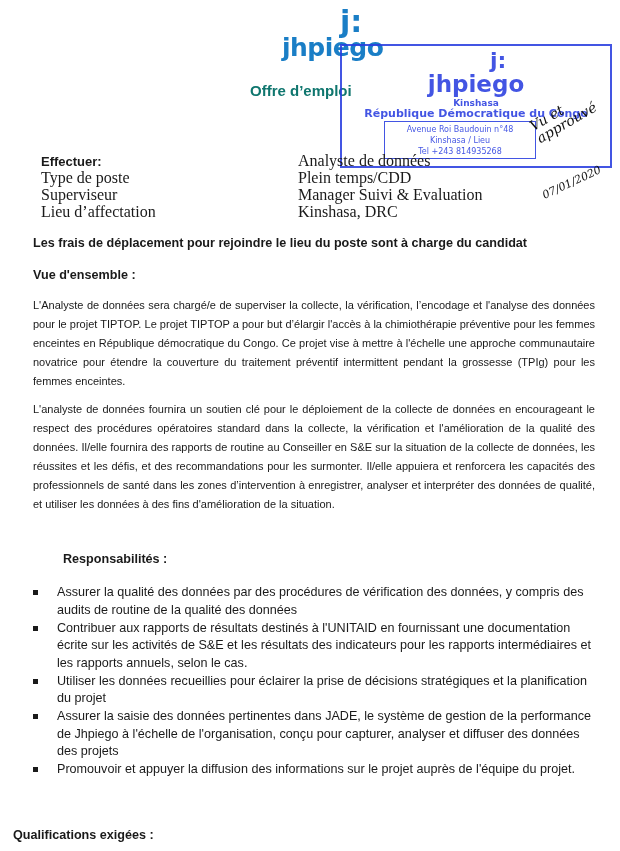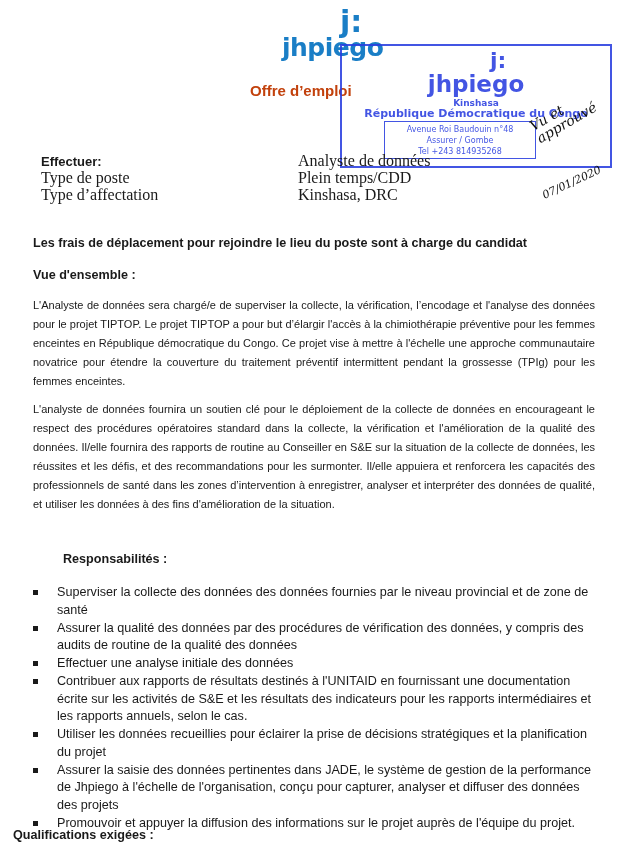--- a/index.html
+++ b/index.html
@@ -1,20 +1,20 @@
 <!DOCTYPE html>
 <html><head>
 <meta charset="utf-8">
 <style>
   html, body { margin:0; padding:0; background:#ffffff; }
   body { width:620px; height:851px; position:relative; overflow:hidden; color:#1a1a1a; font-family:"Liberation Sans", sans-serif; }
   .logo { position:absolute; left:282px; top:6px; width:110px; height:56px; }
   .logo-j { position:absolute; left:58px; top:0; font-family:"DejaVu Sans", sans-serif; font-weight:bold; font-size:30px; color:#1a7ec6; line-height:32px; }
   .logo-text { position:absolute; left:0; top:28px; font-family:"DejaVu Sans", sans-serif; font-weight:bold; font-size:25px; color:#1a7ec6; letter-spacing:-0.5px; line-height:28px; }
-  .title { position:absolute; left:250px; top:82px; font-family:"Liberation Sans", sans-serif; font-weight:bold; font-size:15px; color:#c2410c; }
+  .title { position:absolute; left:250px; top:82px; font-family:"Liberation Sans", sans-serif; font-weight:bold; font-size:15px; color:#0f766e; }
   .stamp { position:absolute; left:340px; top:44px; width:272px; height:124px; border:2px solid #2a3ee0; box-sizing:border-box; color:#2a3ee0; font-family:"DejaVu Sans", sans-serif; text-align:center; opacity:0.88; }
   .stamp-j { position:absolute; left:148px; top:4px; font-weight:bold; font-size:22px; line-height:22px; }
   .stamp-name { position:absolute; left:0; right:0; top:26px; font-weight:bold; font-size:23px; line-height:24px; }
   .stamp-city { position:absolute; left:0; right:0; top:52px; font-size:9px; font-weight:bold; line-height:10px; }
   .stamp-country { position:absolute; left:0; right:0; top:62px; font-size:11px; font-weight:bold; line-height:11px; }
   .stamp-inner { position:absolute; left:42px; top:75px; width:152px; height:38px; border:1.5px solid #2a3ee0; box-sizing:border-box; font-size:8px; line-height:11px; padding-top:2px; }
   .handwriting { position:absolute; font-family:"DejaVu Serif", serif; font-style:italic; color:#111; }
   .hw1 { left:528px; top:96px; font-size:14px; transform:rotate(-30deg); line-height:14px; }
   .hw2 { left:540px; top:176px; font-size:11px; transform:rotate(-25deg); }
   .meta { position:absolute; left:41px; top:152px; width:560px; }
@@ -38,53 +38,55 @@
 
 <div class="title">Offre d’emploi</div>
 
 <div class="stamp">
   <div class="stamp-j">j:</div>
   <div class="stamp-name">jhpiego</div>
   <div class="stamp-city">Kinshasa</div>
   <div class="stamp-country">République Démocratique du Congo</div>
   <div class="stamp-inner">
     <div>Avenue Roi Baudouin n°48</div>
-    <div>Assurer / Gombe</div>
+    <div>Kinshasa / Lieu</div>
     <div>Tel +243 814935268</div>
   </div>
 </div>
 
 <div class="handwriting hw1">Vu et approuvé</div>
 <div class="handwriting hw2">07/01/2020</div>
 
 <div class="meta">
   <div class="meta-row">
     <span class="meta-label bold">Effectuer:</span>
     <span class="meta-value">Analyste de données</span>
   </div>
   <div class="meta-row">
     <span class="meta-label">Type de poste</span>
     <span class="meta-value">Plein temps/CDD</span>
   </div>
   <div class="meta-row">
-    <span class="meta-label">Type d’affectation</span>
+    <span class="meta-label">Superviseur</span>
+    <span class="meta-value">Manager Suivi &amp; Evaluation</span>
+  </div>
+  <div class="meta-row">
+    <span class="meta-label">Lieu d’affectation</span>
     <span class="meta-value">Kinshasa, DRC</span>
   </div>
 </div>
 
 <div class="heading" style="top:236px;">Les frais de déplacement pour rejoindre le lieu du poste sont à charge du candidat</div>
 
 <div class="heading" style="top:268px;">Vue d'ensemble :</div>
 <div class="para" style="top:296px;">L'Analyste de données sera chargé/e de superviser la collecte, la vérification, l’encodage et l'analyse des données pour le projet TIPTOP. Le projet TIPTOP a pour but d’élargir l'accès à la chimiothérapie préventive pour les femmes enceintes en République démocratique du Congo. Ce projet vise à mettre à l'échelle une approche communautaire novatrice pour étendre la couverture du traitement préventif intermittent pendant la grossesse (TPIg) pour les femmes enceintes.</div>
 <div class="para" style="top:400px;">L'analyste de données fournira un soutien clé pour le déploiement de la collecte de données en encourageant le respect des procédures opératoires standard dans la collecte, la vérification et l'amélioration de la qualité des données. Il/elle fournira des rapports de routine au Conseiller en S&amp;E sur la situation de la collecte de données, les réussites et les défis, et des recommandations pour les surmonter. Il/elle appuiera et renforcera les capacités des professionnels de santé dans les zones d’intervention à enregistrer, analyser et interpréter des données de qualité, et utiliser les données à des fins d'amélioration de la situation.</div>
 
 <div class="heading" style="top:552px;padding-left:30px;">Responsabilités :</div>
 <ul class="bullets">
-  <li><span class="bullet-marker"></span><span>Superviser la collecte des données des données fournies par le niveau provincial et de zone de santé</span></li>
   <li><span class="bullet-marker"></span><span>Assurer la qualité des données par des procédures de vérification des données, y compris des audits de routine de la qualité des données</span></li>
-  <li><span class="bullet-marker"></span><span>Effectuer une analyse initiale des données</span></li>
   <li><span class="bullet-marker"></span><span>Contribuer aux rapports de résultats destinés à l'UNITAID en fournissant une documentation écrite sur les activités de S&amp;E et les résultats des indicateurs pour les rapports intermédiaires et les rapports annuels, selon le cas.</span></li>
   <li><span class="bullet-marker"></span><span>Utiliser les données recueillies pour éclairer la prise de décisions stratégiques et la planification du projet</span></li>
   <li><span class="bullet-marker"></span><span>Assurer la saisie des données pertinentes dans JADE, le système de gestion de la performance de Jhpiego à l'échelle de l'organisation, conçu pour capturer, analyser et diffuser des données des projets</span></li>
   <li><span class="bullet-marker"></span><span>Promouvoir et appuyer la diffusion des informations sur le projet auprès de l'équipe du projet.</span></li>
 </ul>
 
 <div class="heading" style="top:828px; left:13px;">Qualifications exigées :</div>
 
 </body></html>

